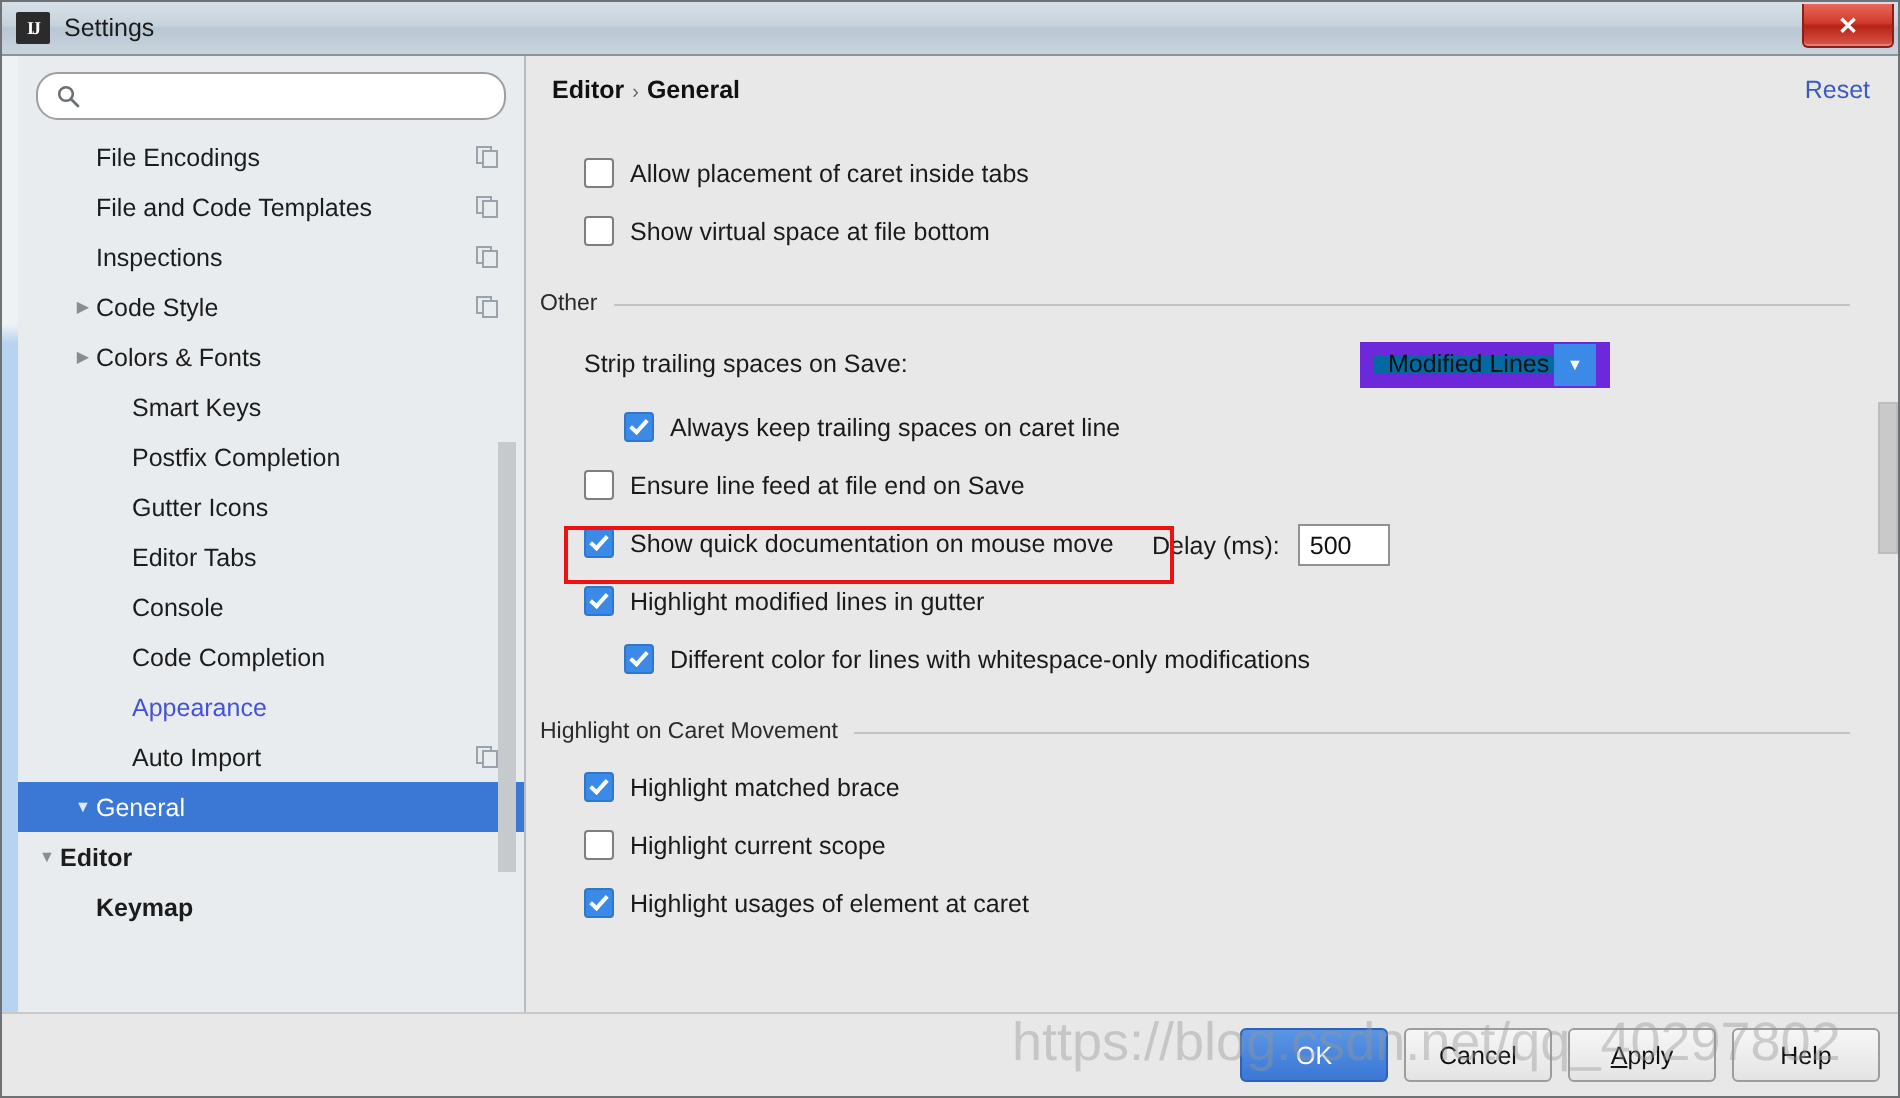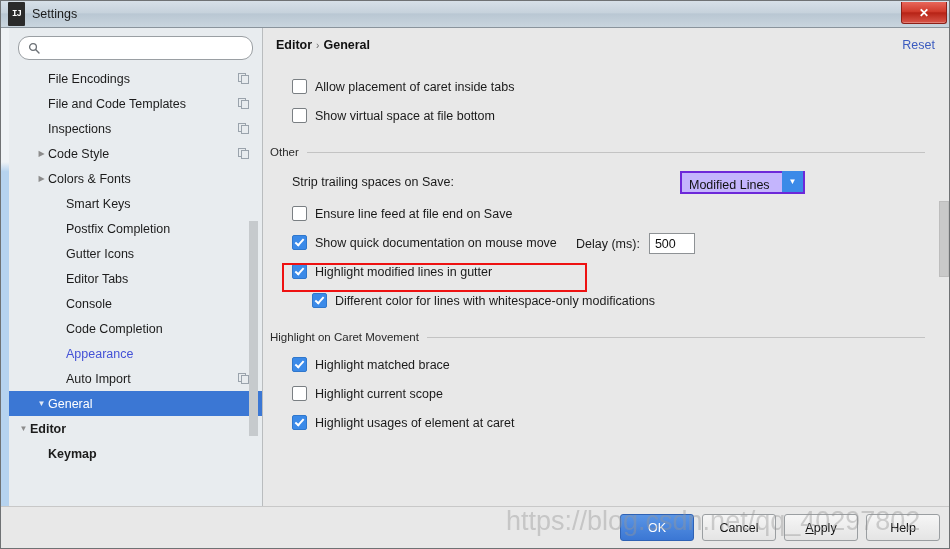--- a/index.html
+++ b/index.html
@@ -20,26 +20,26 @@
   
   .titlebar {
     position: absolute; top: 0; left: 0;
     width: 948px; height: 27px;
     background: linear-gradient(to bottom, #d7e0e8 0%, #c6d2dc 45%, #b9c7d3 50%, #c9d5de 100%);
     border-bottom: 1px solid #8a949c;
     display: flex; align-items: center;
     box-sizing: border-box;
   }
   .title-icon {
-    width: 17px; height: 24px;
+    width: 17px; height: 16px;
     margin-left: 7px; margin-right: 7px;
     background: #2b2b2b;
     color: #fff;
     font-size: 9px; font-weight: bold;
-    font-family: Liberation Mono, monospace;
+    font-family: Liberation Serif, serif;
     display: flex; align-items: center; justify-content: center;
     letter-spacing: -1px;
     border-radius: 1px;
     flex: none;
   }
   .title-text {
     font-size: 12.5px; color: #1b1b1b;
   }
   .winbtns { margin-left: auto; display: flex; height: 100%; align-items: flex-start; }
   .btn-close {
@@ -198,23 +198,23 @@
     flex: 1; height: 1px; background: #c3c3c3; margin-left: 8px; margin-right: 24px;
   }
   .row-wide {
     display: flex; align-items: center;
     height: 34px; padding-left: 28px;
     font-size: 12.5px; color: #1a1a1a;
   }
   .combo {
     margin-left: auto; margin-right: 144px;
     width: 125px; height: 23px;
-    border: 2px solid #6d28d9;
-    background: #c4b5fd;
-    display: flex; align-items: flex-end;
+    border: 7px solid #6d28d9;
+    background: #0369a1;
+    display: flex; align-items: center;
     box-sizing: border-box;
   }
   .combo-text { flex: 1; padding-left: 7px; font-size: 12.5px; color: #111; }
   .combo-arrow {
     width: 21px; height: 21px; flex: none;
     background: #3b8ae8;
     display: flex; align-items: center; justify-content: center;
     color: #fff; font-size: 8px;
   }
   .delay-wrap {
@@ -418,20 +418,24 @@
 
       <div class="row-wide">
         <span>Strip trailing spaces on Save:</span>
         <div class="combo">
           <span class="combo-text">Modified Lines</span>
           <span class="combo-arrow">▼</span>
         </div>
       </div>
 
       <div id="other-options">
+          <div class="cb-row indent2">
+            <span class="checkbox checked"></span>
+            <span>Always keep trailing spaces on caret line</span>
+          </div>
           <div class="cb-row indent1">
             <span class="checkbox"></span>
             <span>Ensure line feed at file end on Save</span>
           </div>
           <div class="cb-row indent1">
             <span class="checkbox checked"></span>
             <span>Show quick documentation on mouse move</span>
             <span class="delay-wrap">
               <span>Delay (ms):</span>
               <input class="delay-input" type="text" value="500" style="">

